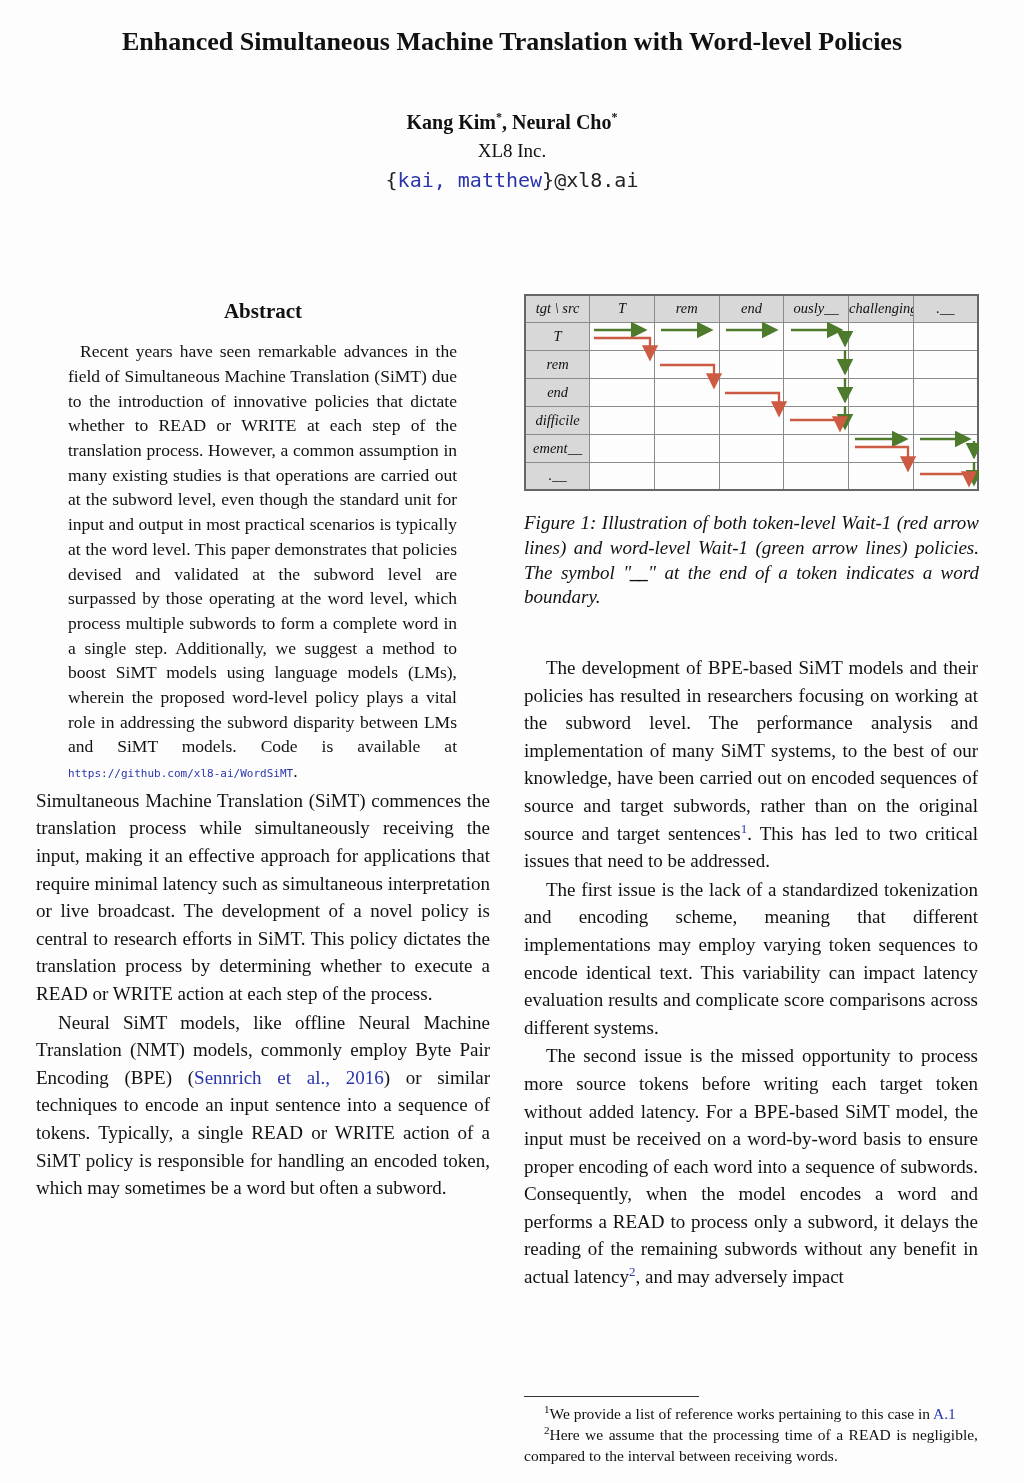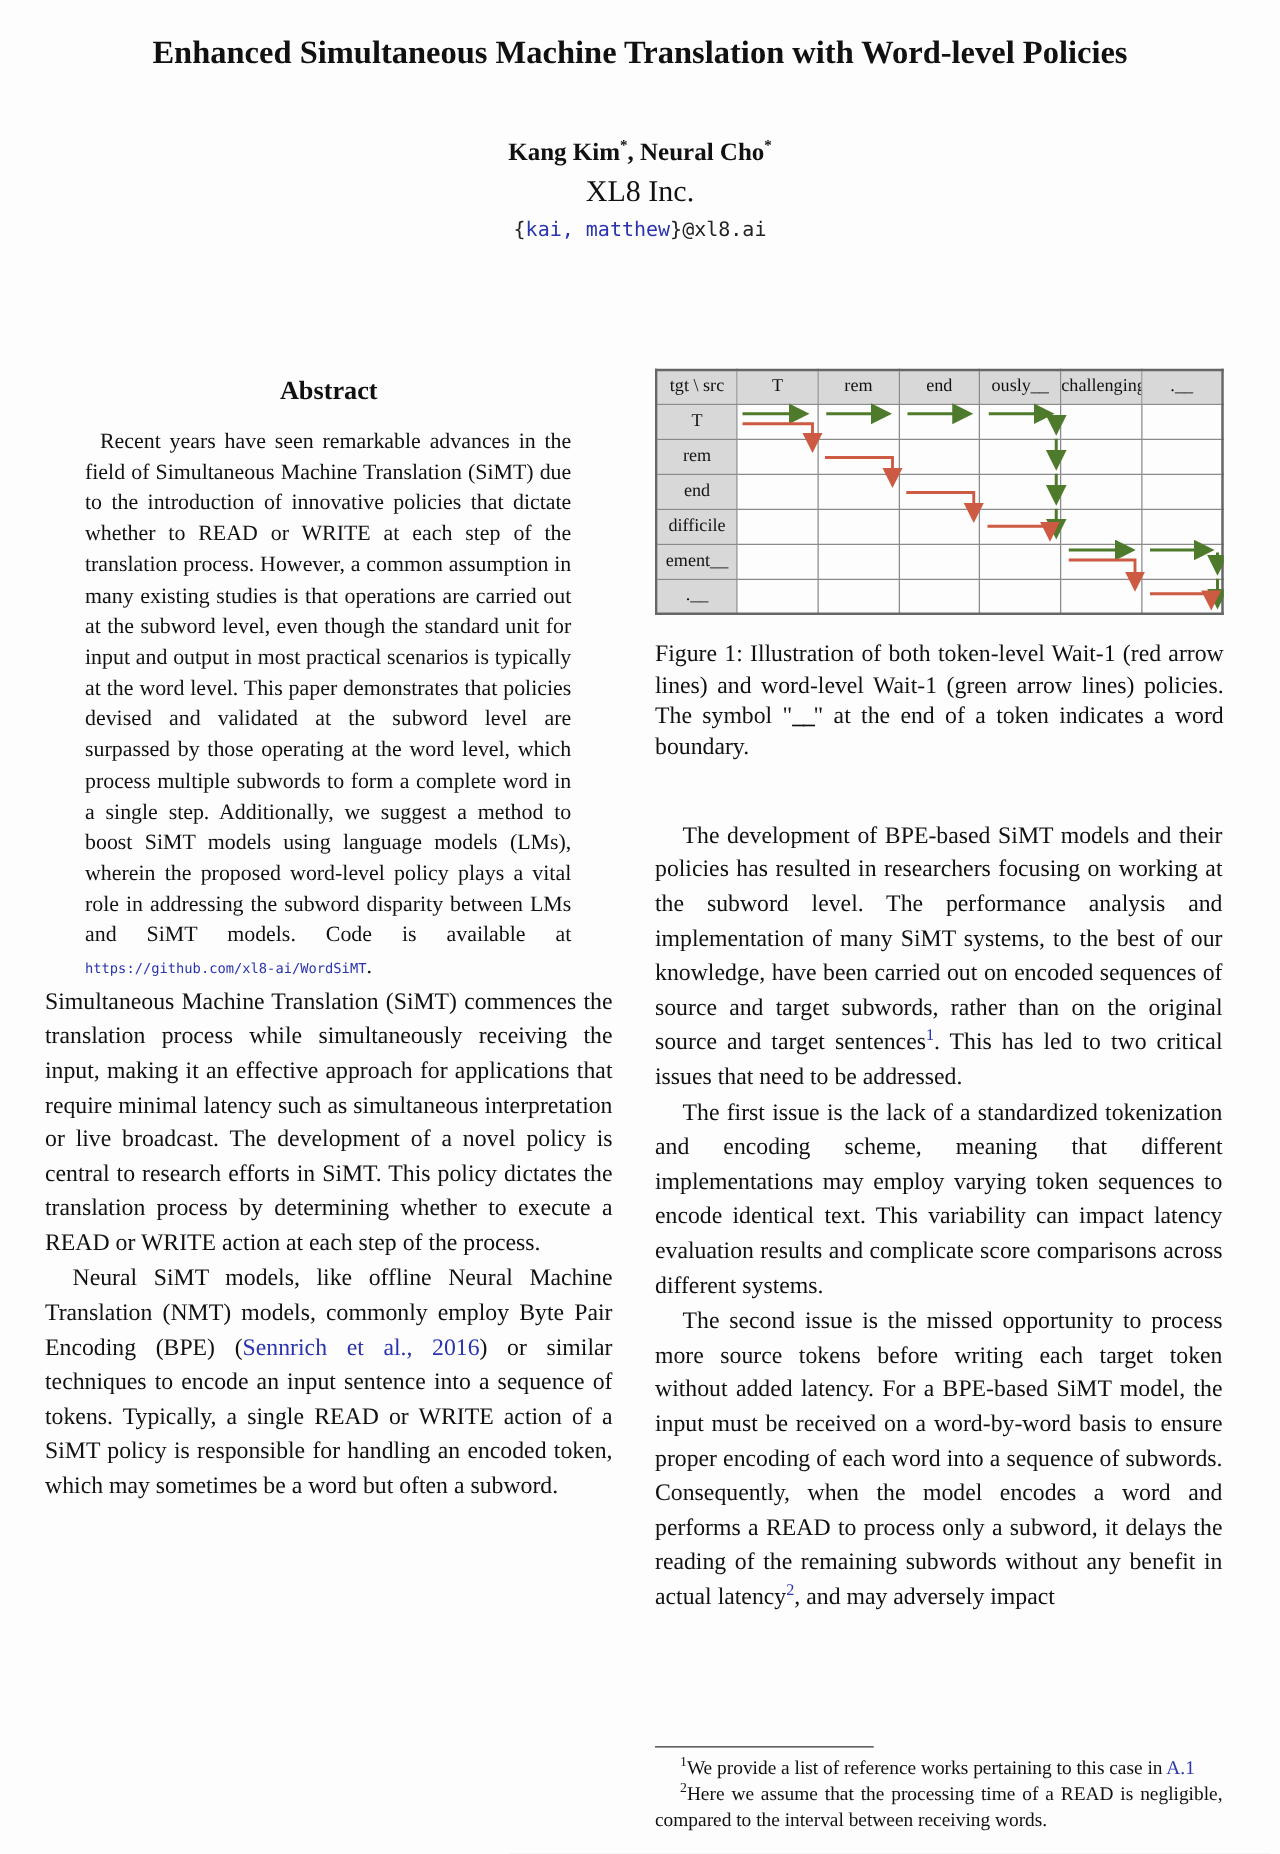--- a/index.html
+++ b/index.html
@@ -13,22 +13,22 @@
   body{font-family:"Liberation Serif",serif;color:#111;}
   .page{
     position:relative;width:1024px;height:1483px;margin:0 auto;
     background:#fdfdfd;overflow:hidden;
   }
   
   .paper-header{padding-top:26px;text-align:center;}
   .paper-title{font-size:26px;font-weight:bold;line-height:1.25;}
   .authors{margin-top:50px;font-size:20px;font-weight:bold;line-height:1.3;}
   .authors sup{font-size:12px;font-weight:bold;}
-  .affiliation{margin-top:4px;font-size:24px;line-height:1.3;}
-  .email{margin-top:3px;font-size:16px;font-family:"DejaVu Sans Mono",monospace;line-height:1.4;color:#222;}
+  .affiliation{margin-top:4px;font-size:19px;line-height:1.3;}
+  .email{margin-top:3px;font-size:20px;font-family:"DejaVu Sans Mono",monospace;line-height:1.4;color:#222;}
   .email .names{color:var(--link);}
   
   .columns{
     display:flex;gap:34px;margin:1px 36px;margin-top:100px;
     height:1172px;
   }
   .col{width:454px;display:flex;flex-direction:column;}
   p{font-size:19px;line-height:27.6px;text-align:justify;}
   p.indent{text-indent:22px;}
   sup.fnref{color:var(--link);font-size:13px;line-height:0;}
@@ -45,21 +45,21 @@
   .section-heading .num{margin-right:20px;}
   .para{margin-top:0;}
   .para + .para{margin-top:1px;}
   
   .footnote-block{margin-top:auto;}
   .fn-rule{width:175px;border-top:1.4px solid #333;margin-bottom:6px;}
   .footnote{font-size:15.5px;line-height:21px;text-align:justify;text-indent:0;}
   .footnote .fnind{display:inline-block;width:20px;}
   .footnote sup{font-size:11px;line-height:0;}
   
-  figure{width:455px;}
+  figure{width:455px;font-style:italic;}
   .fig-table-wrap{position:relative;width:455px;height:195px;}
   table.wait-table{
     width:455px;height:195px;border-collapse:collapse;table-layout:fixed;
     font-size:14.5px;
   }
   table.wait-table th,table.wait-table td{
     border:1px solid #8a8a8a;padding:0;text-align:center;vertical-align:middle;
     font-weight:normal;overflow:hidden;white-space:nowrap;
   }
   table.wait-table{border:2px solid #666;}

